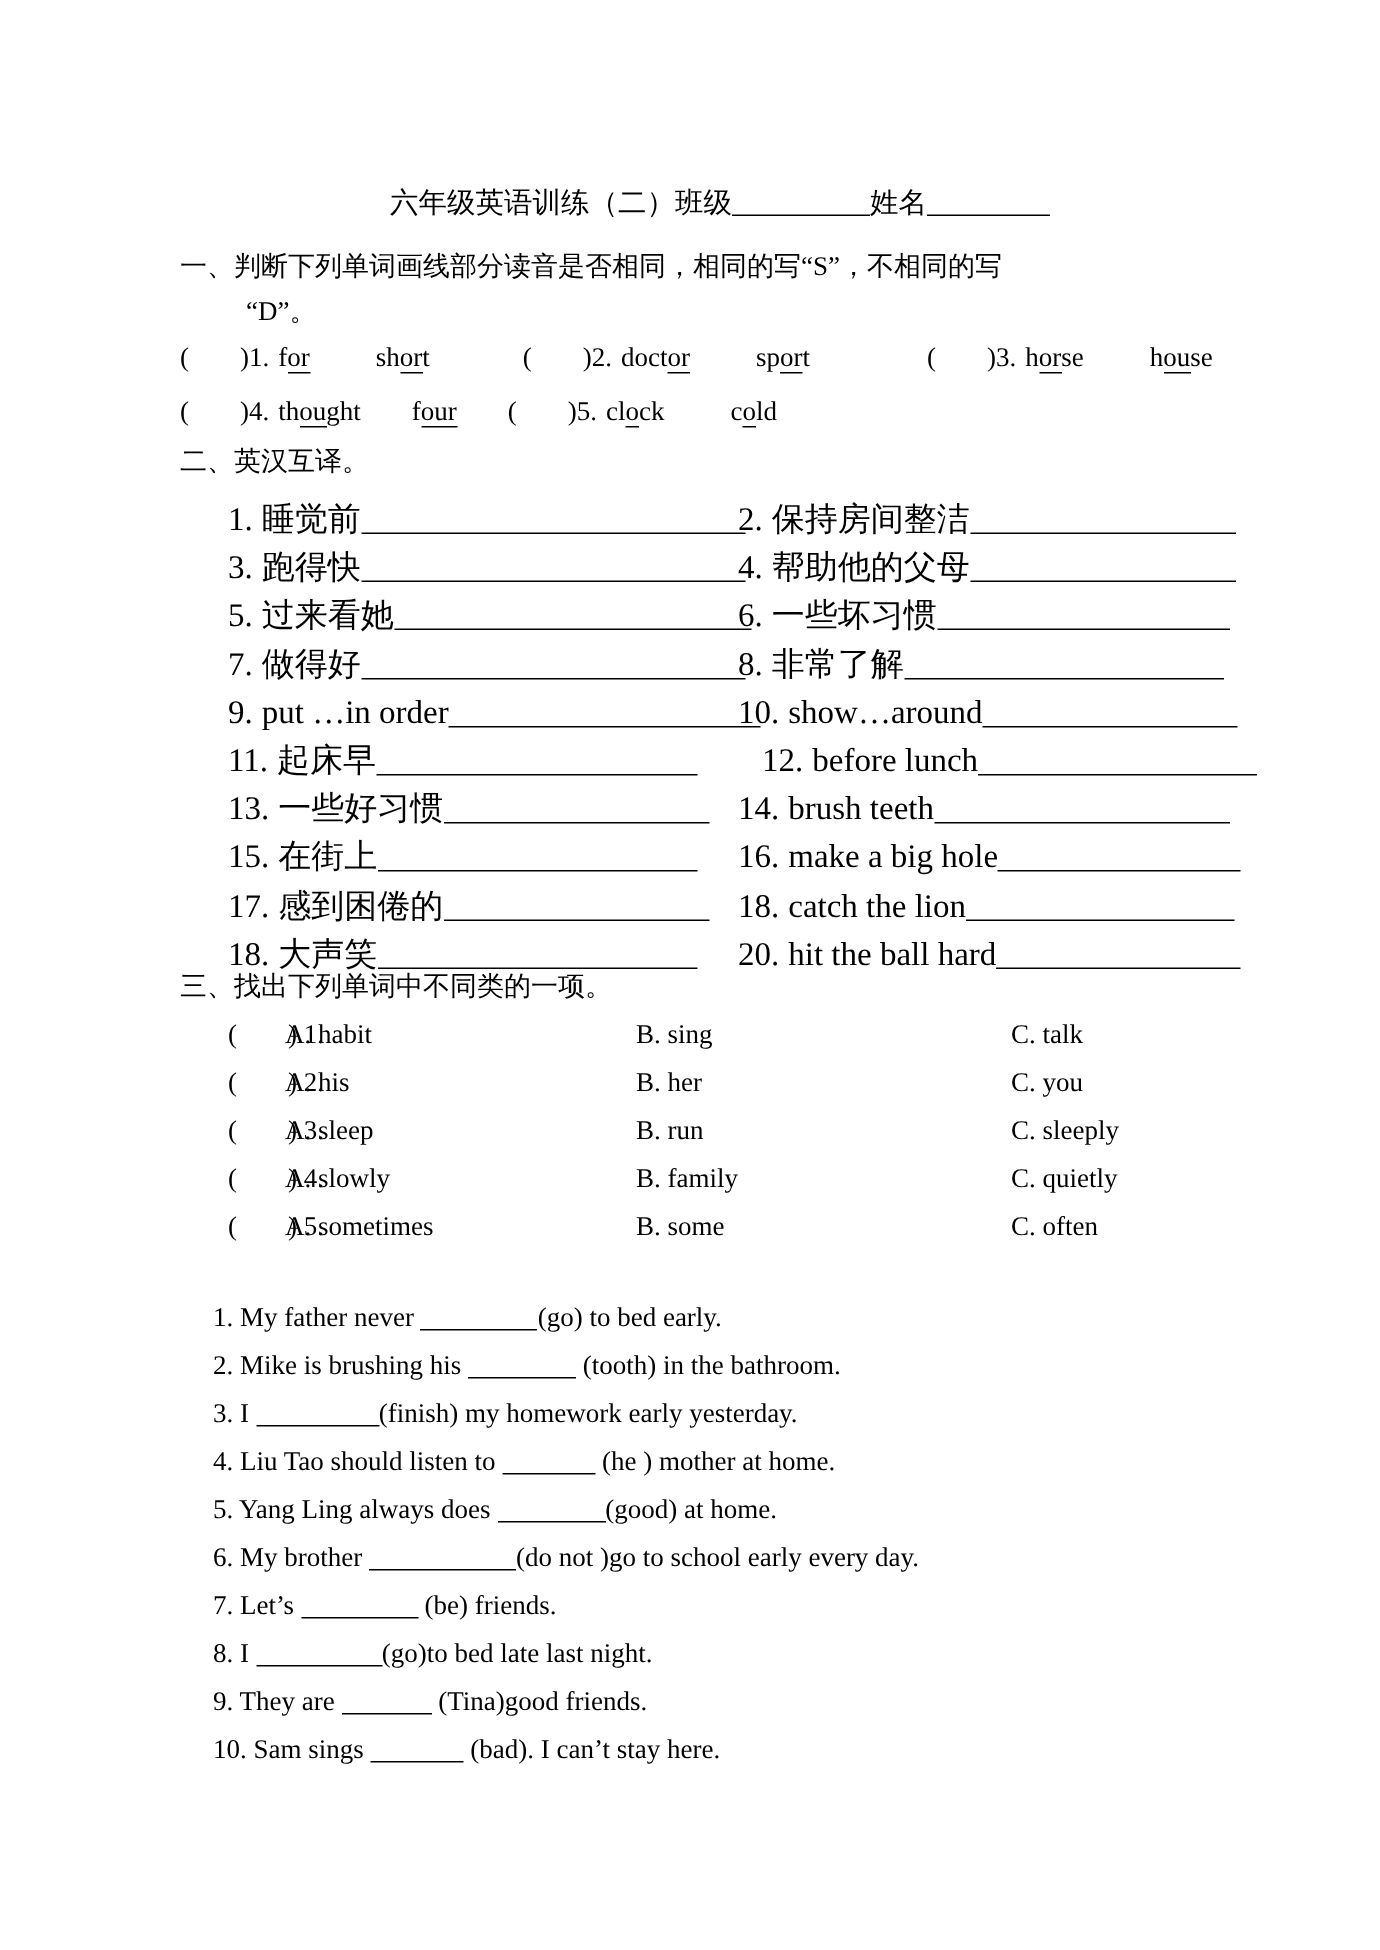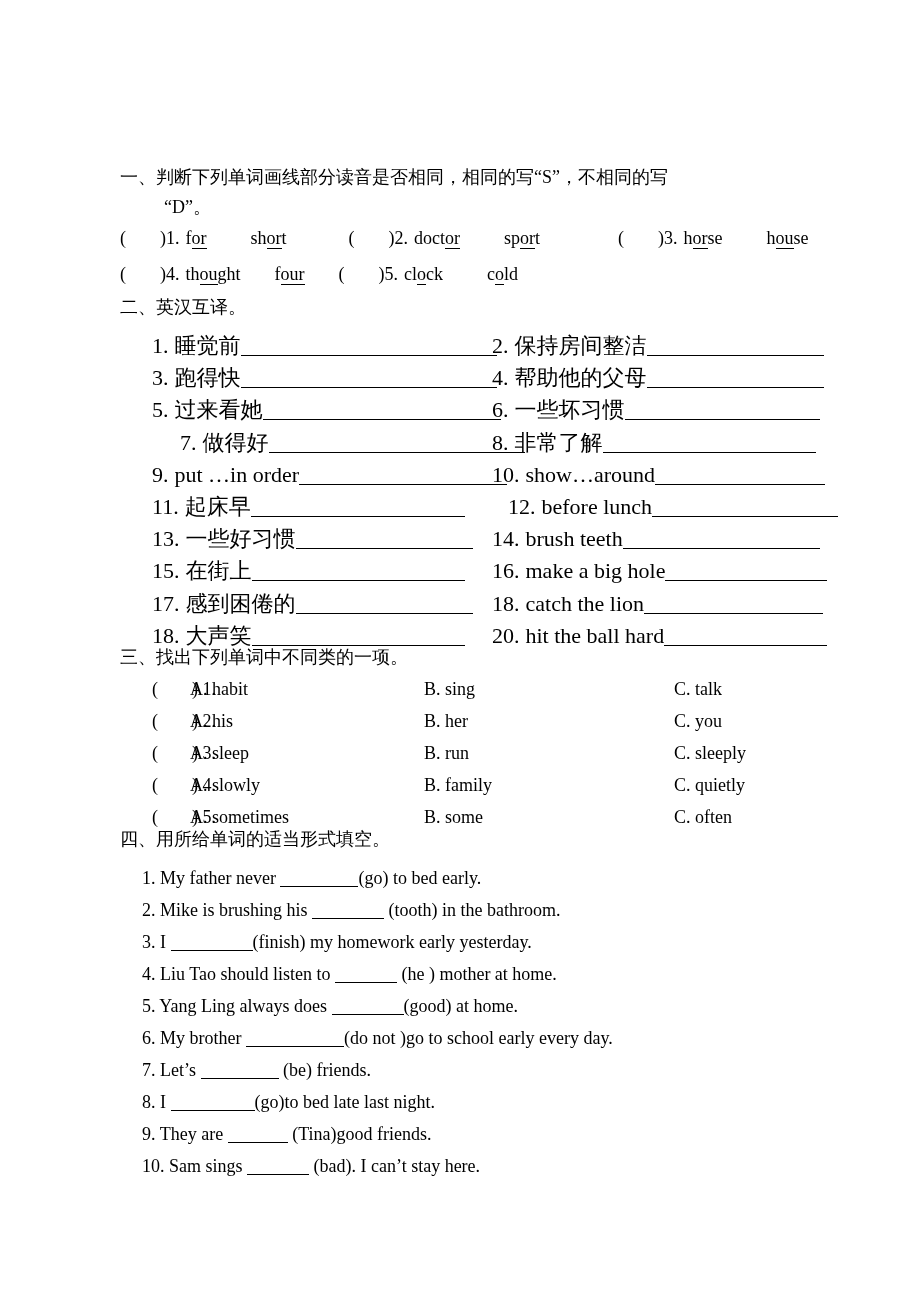--- a/index.html
+++ b/index.html
@@ -106,20 +106,25 @@
     height: 16px;
     vertical-align: -3px;
   }
   .sp { display: inline-block; width: 6px; }
 </style>
 </head>
 <body>
 
 <div class="page">
 
+  <div class="title-row">
+    <span class="title-inner">
+      <span>六年级英语训练（二）班级</span><span class="blank-ul" style="width:92px"></span><span>姓名</span><span class="blank-ul" style="width:82px"></span>
+    </span>
+  </div>
 
   <div class="sec-head-wrap" style="top:162px;">
     <div class="hang">
       <span class="lead">一、</span><span>判断下列单词画线部分读音是否相同，相同的写“S”，不相同的写</span>
     </div>
     <div class="hang">
       <span>“D”。</span>
     </div>
   </div>
 
@@ -132,21 +137,21 @@
   </div>
 
   <div class="sec-head" style="top:295px;">
     <span>二、</span><span>英汉互译。</span>
   </div>
 
   <div id="s2-left-col">
       <div class="s2-row s2-left" style="top: 330px;"><span class="s2-label">1.</span><span class="sp"></span><span class="s2-label">睡觉前</span><span class="s2-blank" style="width: 256px;"></span></div>
       <div class="s2-row s2-left" style="top: 362.2px;"><span class="s2-label">3.</span><span class="sp"></span><span class="s2-label">跑得快</span><span class="s2-blank" style="width: 256px;"></span></div>
       <div class="s2-row s2-left" style="top: 394.4px;"><span class="s2-label">5.</span><span class="sp"></span><span class="s2-label">过来看她</span><span class="s2-blank" style="width: 238px;"></span></div>
-      <div class="s2-row s2-left" style="top: 426.6px; margin-left: 28px;"><span class="s2-label">7.</span><span class="sp"></span><span class="s2-label">做得好</span><span class="s2-blank" style="width: 256px;"></span></div>
+      <div class="s2-row s2-left" style="top: 426.6px;"><span class="s2-label">7.</span><span class="sp"></span><span class="s2-label">做得好</span><span class="s2-blank" style="width: 256px;"></span></div>
       <div class="s2-row s2-left" style="top: 458.8px;"><span class="s2-label">9.</span><span class="sp"></span><span class="s2-label">put …in order</span><span class="s2-blank" style="width: 208px;"></span></div>
       <div class="s2-row s2-left" style="top: 491px;"><span class="s2-label">11.</span><span class="sp"></span><span class="s2-label">起床早</span><span class="s2-blank" style="width: 214px;"></span></div>
       <div class="s2-row s2-left" style="top: 523.2px;"><span class="s2-label">13.</span><span class="sp"></span><span class="s2-label">一些好习惯</span><span class="s2-blank" style="width: 177px;"></span></div>
       <div class="s2-row s2-left" style="top: 555.4px;"><span class="s2-label">15.</span><span class="sp"></span><span class="s2-label">在街上</span><span class="s2-blank" style="width: 213px;"></span></div>
       <div class="s2-row s2-left" style="top: 587.6px;"><span class="s2-label">17.</span><span class="sp"></span><span class="s2-label">感到困倦的</span><span class="s2-blank" style="width: 177px;"></span></div>
       <div class="s2-row s2-left" style="top: 619.8px;"><span class="s2-label">18.</span><span class="sp"></span><span class="s2-label">大声笑</span><span class="s2-blank" style="width: 213px;"></span></div>
     </div>
   <div id="s2-right-col">
       <div class="s2-row s2-right" style="top: 330px;"><span class="s2-label">2.</span><span class="sp"></span><span class="s2-label">保持房间整洁</span><span class="s2-blank" style="width: 177px;"></span></div>
       <div class="s2-row s2-right" style="top: 362.2px;"><span class="s2-label">4.</span><span class="sp"></span><span class="s2-label">帮助他的父母</span><span class="s2-blank" style="width: 177px;"></span></div>
@@ -165,23 +170,20 @@
   </div>
 
   <div id="s3-rows">
       <div class="s3-row" style="top: 673px;"><span><span>(</span><span class="gap-md"></span><span>)</span></span><span> 1.</span><span class="s3-opt s3-a">A. habit</span><span class="s3-opt s3-b">B. sing</span><span class="s3-opt s3-c">C. talk</span></div>
       <div class="s3-row" style="top: 705px;"><span><span>(</span><span class="gap-md"></span><span>)</span></span><span> 2.</span><span class="s3-opt s3-a">A. his</span><span class="s3-opt s3-b">B. her</span><span class="s3-opt s3-c">C. you</span></div>
       <div class="s3-row" style="top: 737px;"><span><span>(</span><span class="gap-md"></span><span>)</span></span><span> 3.</span><span class="s3-opt s3-a">A. sleep</span><span class="s3-opt s3-b">B. run</span><span class="s3-opt s3-c">C. sleeply</span></div>
       <div class="s3-row" style="top: 769px;"><span><span>(</span><span class="gap-md"></span><span>)</span></span><span> 4.</span><span class="s3-opt s3-a">A. slowly</span><span class="s3-opt s3-b">B. family</span><span class="s3-opt s3-c">C. quietly</span></div>
       <div class="s3-row" style="top: 801px;"><span><span>(</span><span class="gap-md"></span><span>)</span></span><span> 5.</span><span class="s3-opt s3-a">A. sometimes</span><span class="s3-opt s3-b">B. some</span><span class="s3-opt s3-c">C. often</span></div>
     </div>
 
-  <div class="sec-head" style="top:827px;">
-    <span>四、</span><span>用所给单词的适当形式填空。</span>
-  </div>
 
   <div id="s4-rows">
       <div class="s4-row" style="top: 862px;"><span>1. </span><span>My father never </span><span class="s4-blank" style="width: 78px;"></span><span>(go) to bed early.</span></div>
       <div class="s4-row" style="top: 894px;"><span>2. </span><span>Mike is brushing his </span><span class="s4-blank" style="width: 72px;"></span><span> (tooth) in the bathroom.</span></div>
       <div class="s4-row" style="top: 926px;"><span>3. </span><span>I </span><span class="s4-blank" style="width: 82px;"></span><span>(finish) my homework early yesterday.</span></div>
       <div class="s4-row" style="top: 958px;"><span>4. </span><span>Liu Tao should listen to </span><span class="s4-blank" style="width: 62px;"></span><span> (he ) mother at home.</span></div>
       <div class="s4-row" style="top: 990px;"><span>5. </span><span>Yang Ling always does </span><span class="s4-blank" style="width: 72px;"></span><span>(good) at home.</span></div>
       <div class="s4-row" style="top: 1022px;"><span>6. </span><span>My brother </span><span class="s4-blank" style="width: 98px;"></span><span>(do not )go to school early every day.</span></div>
       <div class="s4-row" style="top: 1054px;"><span>7. </span><span>Let’s </span><span class="s4-blank" style="width: 78px;"></span><span> (be) friends.</span></div>
       <div class="s4-row" style="top: 1086px;"><span>8. </span><span>I </span><span class="s4-blank" style="width: 84px;"></span><span>(go)to bed late last night.</span></div>

